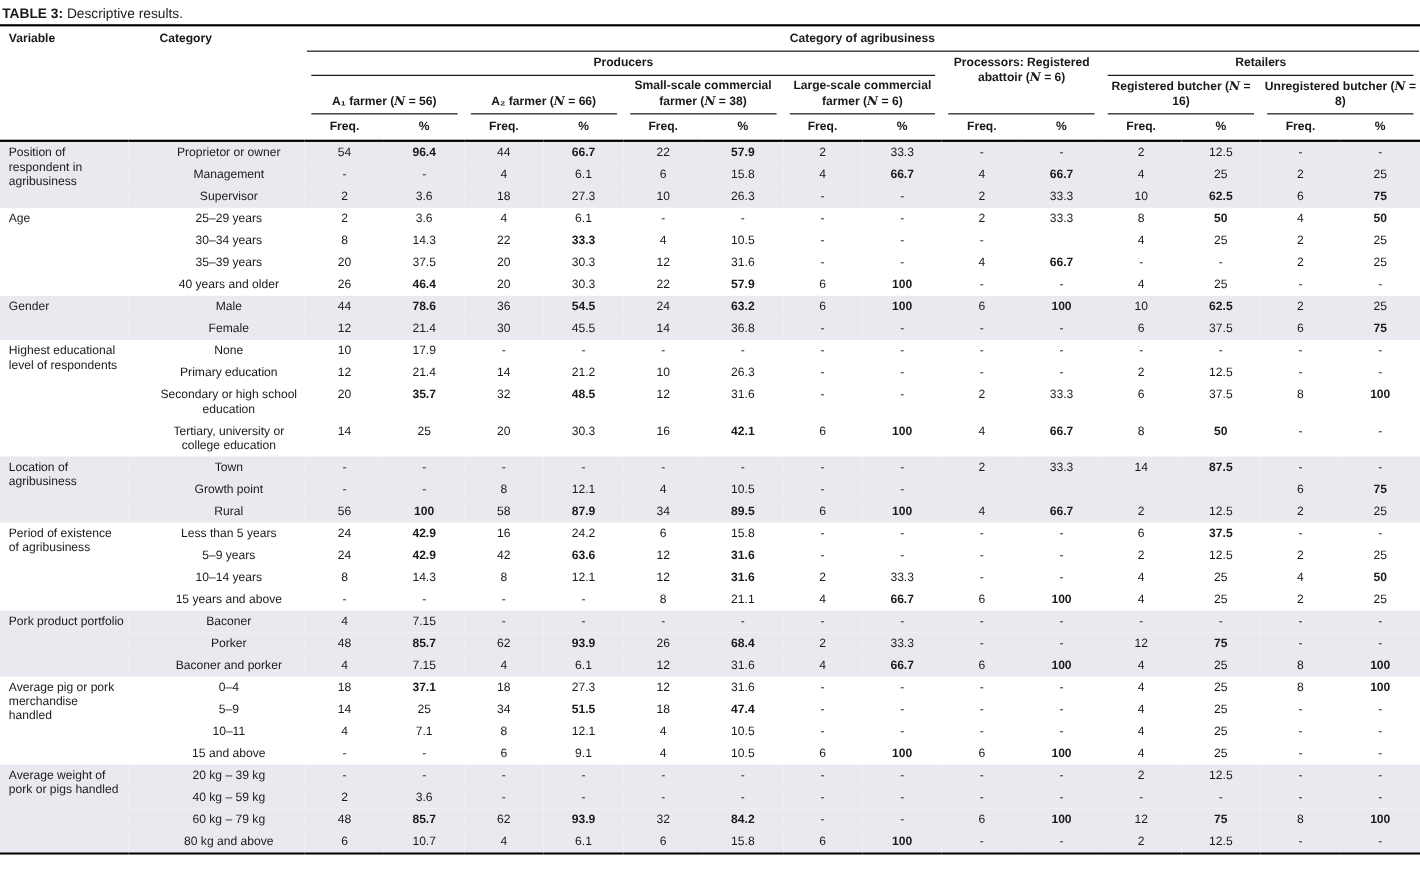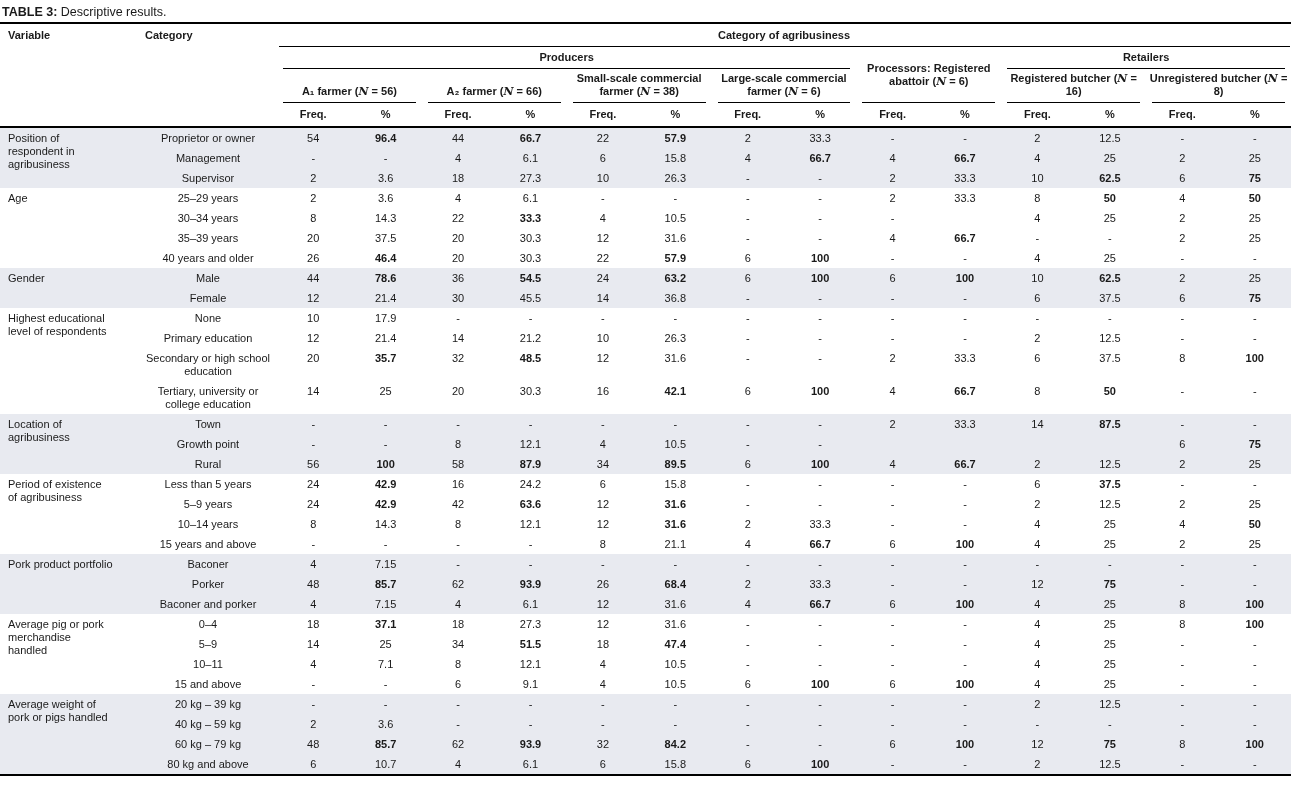--- a/index.html
+++ b/index.html
@@ -11,21 +11,21 @@
   table{border-collapse:collapse;table-layout:fixed;width:1291px;
         border-bottom:2.5px solid #000;}
   th,td{font-size:11px;line-height:13px;padding:0;}
   thead th{font-weight:bold;vertical-align:bottom;text-align:center;position:relative;margin-top:44px;}
   th.h-var,th.h-cat{text-align:left;vertical-align:top;padding-top:5px;
         border-bottom:2.5px solid #000;}
   th.h-var{padding-left:8px;}
   th.h-cat{padding-left:28px;}
   th.agri{vertical-align:top;padding:5px 0 6px 0;}
   th.grp{padding:3px 0 6px 0;}
-  th.proc{vertical-align:top;padding-top:14px;}
+  th.proc{vertical-align:top;padding-top:3px;}
   th.sub{padding:2px 2px 6px 2px;vertical-align:bottom;}
   th.line::after{content:"";position:absolute;left:6px;right:6px;bottom:1px;
         border-bottom:1.6px solid #000;}
   th.agri.line::after{left:2px;right:1px;}
   tr.fp th{padding:4px 0 5px 0;border-bottom:2.5px solid #000;text-align:center;}
   .nvar{font-style:italic;font-family:"DejaVu Serif",serif;font-weight:bold;}
   tbody td{text-align:center;vertical-align:top;padding:4px 1px 3px 1px;}
   td.variable{text-align:left;padding-left:8px;padding-right:4px;}
   td.category{text-align:center;padding-left:28px;padding-right:6px;}
   tr.shaded td{background:#e8eaf0;}

